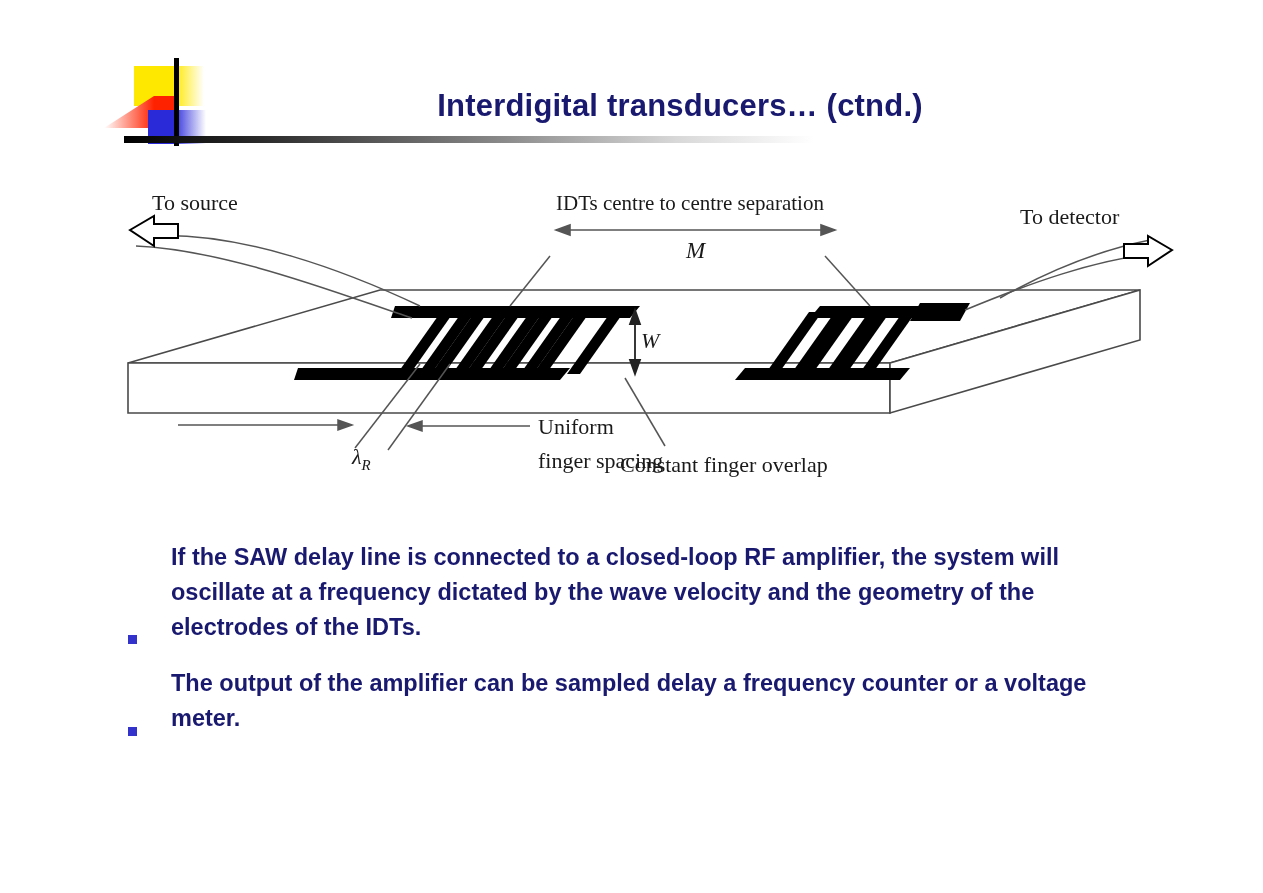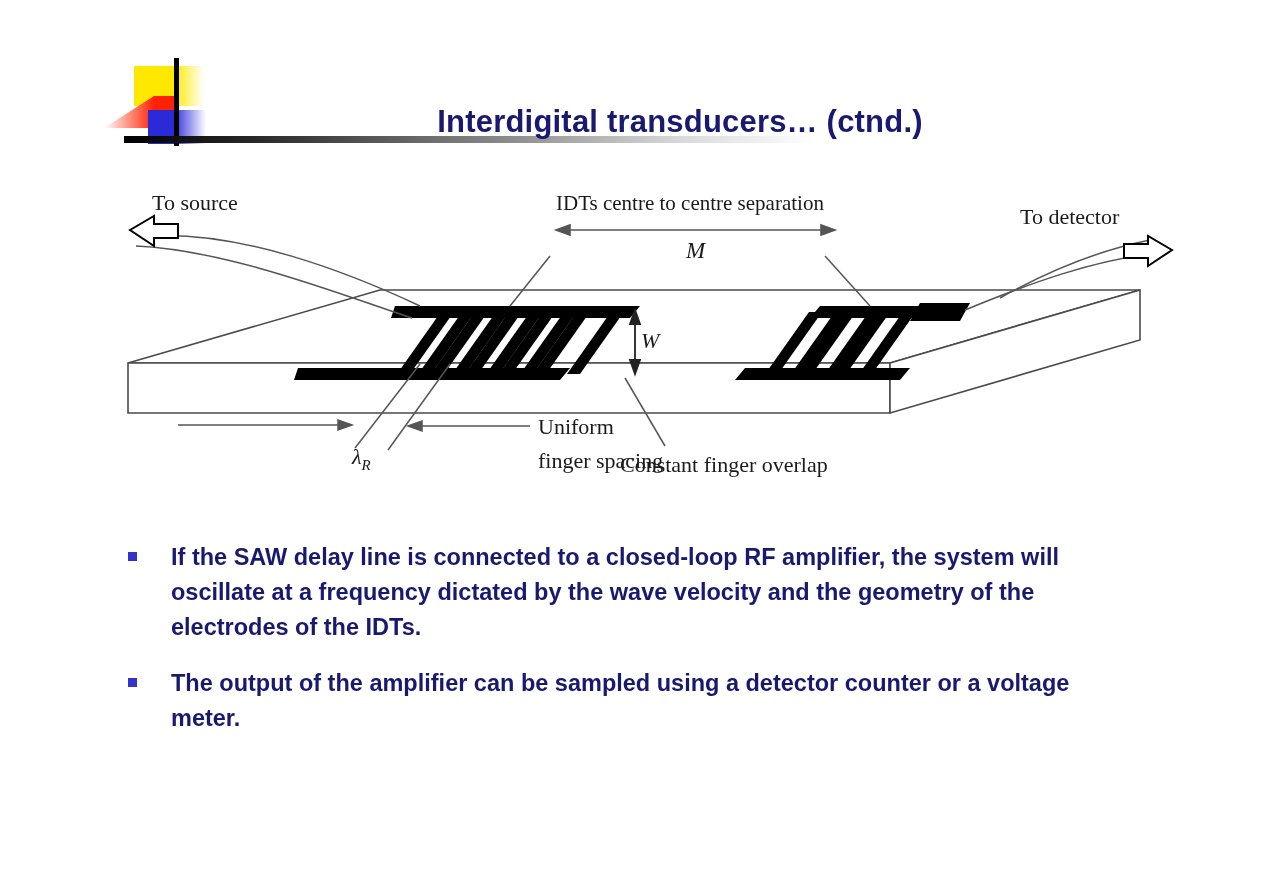--- a/index.html
+++ b/index.html
@@ -78,21 +78,21 @@
     position: absolute;
     left: 124px;
     top: 136px;
     width: 690px;
     height: 7px;
     background: linear-gradient(to right, #000000 0%, #2b2b2b 20%, #8a8a8a 55%, #d8d8d8 80%, #ffffff 100%);
   }
   #slide-title {
     position: absolute;
     left: 250px;
-    top: 104px;
+    top: 88px;
     width: 860px;
     text-align: center;
     font-size: 31px;
     font-weight: bold;
     color: #191970;
     letter-spacing: 0.2px;
     white-space: nowrap;
   }
 
   
@@ -107,21 +107,21 @@
 
   
   #bullets {
     position: absolute;
     left: 128px;
     top: 540px;
     width: 1010px;
   }
   .bullet-row {
     display: flex;
-    align-items: flex-start;
+    align-items: flex-end;
     margin-bottom: 22px;
   }
   .bullet-marker {
     flex: 0 0 auto;
     width: 9px;
     height: 9px;
     background: #3333cc;
     margin-top: 12px;
     margin-right: 34px;
   }
@@ -267,15 +267,15 @@
 </svg>
 </div>
 
 <div id="bullets">
   <div class="bullet-row">
     <div class="bullet-marker"></div>
     <div class="bullet-text">If the SAW delay line is connected to a closed-loop RF amplifier, the system will oscillate at a frequency dictated by the wave velocity and the geometry of the electrodes of the IDTs.</div>
   </div>
   <div class="bullet-row">
     <div class="bullet-marker"></div>
-    <div class="bullet-text">The output of the amplifier can be sampled using a detector counter or a voltage meter.</div>
+    <div class="bullet-text">The output of the amplifier can be sampled delay a frequency counter or a voltage meter.</div>
   </div>
 </div>
 
 </body></html>

